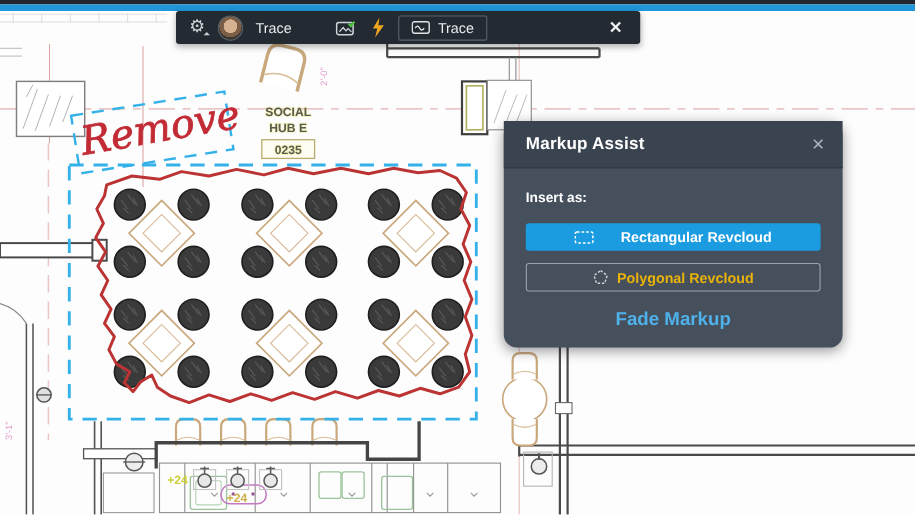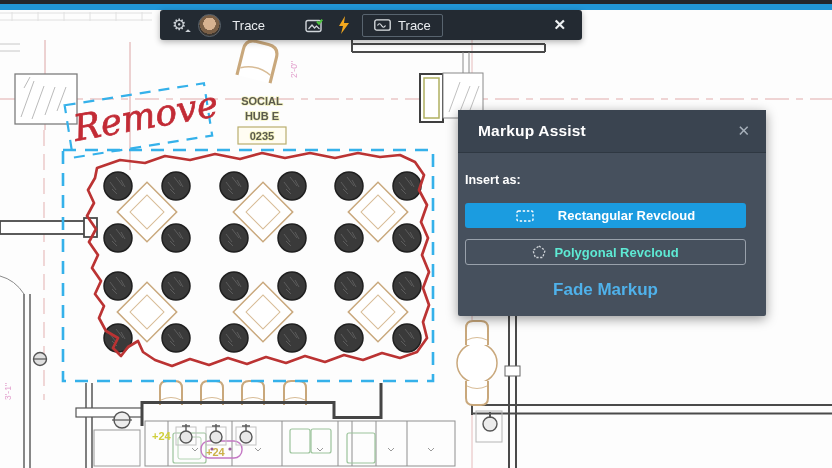--- a/index.html
+++ b/index.html
@@ -26,33 +26,33 @@
   .tb-btn{display:flex;align-items:center;gap:7px;height:23px;padding:0 11px;margin-left:12px;
           background:transparent;border:1px solid #58646f;border-radius:2px;color:#e9ecef;
           font-size:13px;font-family:"Liberation Sans",sans-serif;cursor:pointer;}
   .tb-btn.active{background:#2c4254;border-color:#7e93a6;}
   .grid-ic{display:grid;grid-template-columns:5px 7px;grid-template-rows:5px 7px;gap:1.5px;}
   .grid-ic i{display:block;background:#2f9fe8;}
   .grid-ic i.lt{background:#7cc6f2;}
   .tb-close{margin-left:auto;margin-right:16px;font-size:15px;font-weight:bold;color:#eef1f3;cursor:pointer;}
 
   
-  .panel{position:absolute;left:458px;top:110px;width:308px;background:#46505d;border-radius:2px;
+  .panel{position:absolute;left:458px;top:110px;width:308px;background:#46505d;border-radius:12px;
          box-shadow:0 3px 12px rgba(0,0,0,.4);z-index:7;color:#fff;}
   .panel-header{height:42px;background:#3a4450;display:flex;align-items:center;
                 padding:0 16px 0 20px;border-bottom:1px solid #2f3842;}
   .panel-title{font-size:15.5px;font-weight:700;flex:1;letter-spacing:.2px;}
   .panel-close{color:#a7b0ba;font-size:15px;cursor:pointer;}
-  .panel-body{padding:20px 20px 16px 7px;}
+  .panel-body{padding:20px 20px 16px 20px;}
   .insert-label{font-size:12.5px;font-weight:700;margin-bottom:16px;}
   .btn-primary{width:100%;height:25px;background:#1b9ce0;border:none;border-radius:3px;color:#fff;
                font-weight:700;font-size:13px;display:flex;align-items:center;justify-content:center;
                gap:24px;font-family:"Liberation Sans",sans-serif;cursor:pointer;}
   .btn-outline{width:100%;height:26px;margin-top:11px;background:transparent;border:1px solid #99a1ab;
-               border-radius:3px;color:#5eead4;font-weight:700;font-size:13px;display:flex;
+               border-radius:3px;color:#eab308;font-weight:700;font-size:13px;display:flex;
                align-items:center;justify-content:center;gap:8px;
                font-family:"Liberation Sans",sans-serif;cursor:pointer;}
   .fade-link{display:block;text-align:center;margin-top:15px;color:#4fb1ea;font-size:17px;
              font-weight:600;cursor:pointer;text-decoration:none;}
 </style>
 </head>
 <body>
 
 <div class="stage">
   <div class="bar-dark"></div>

